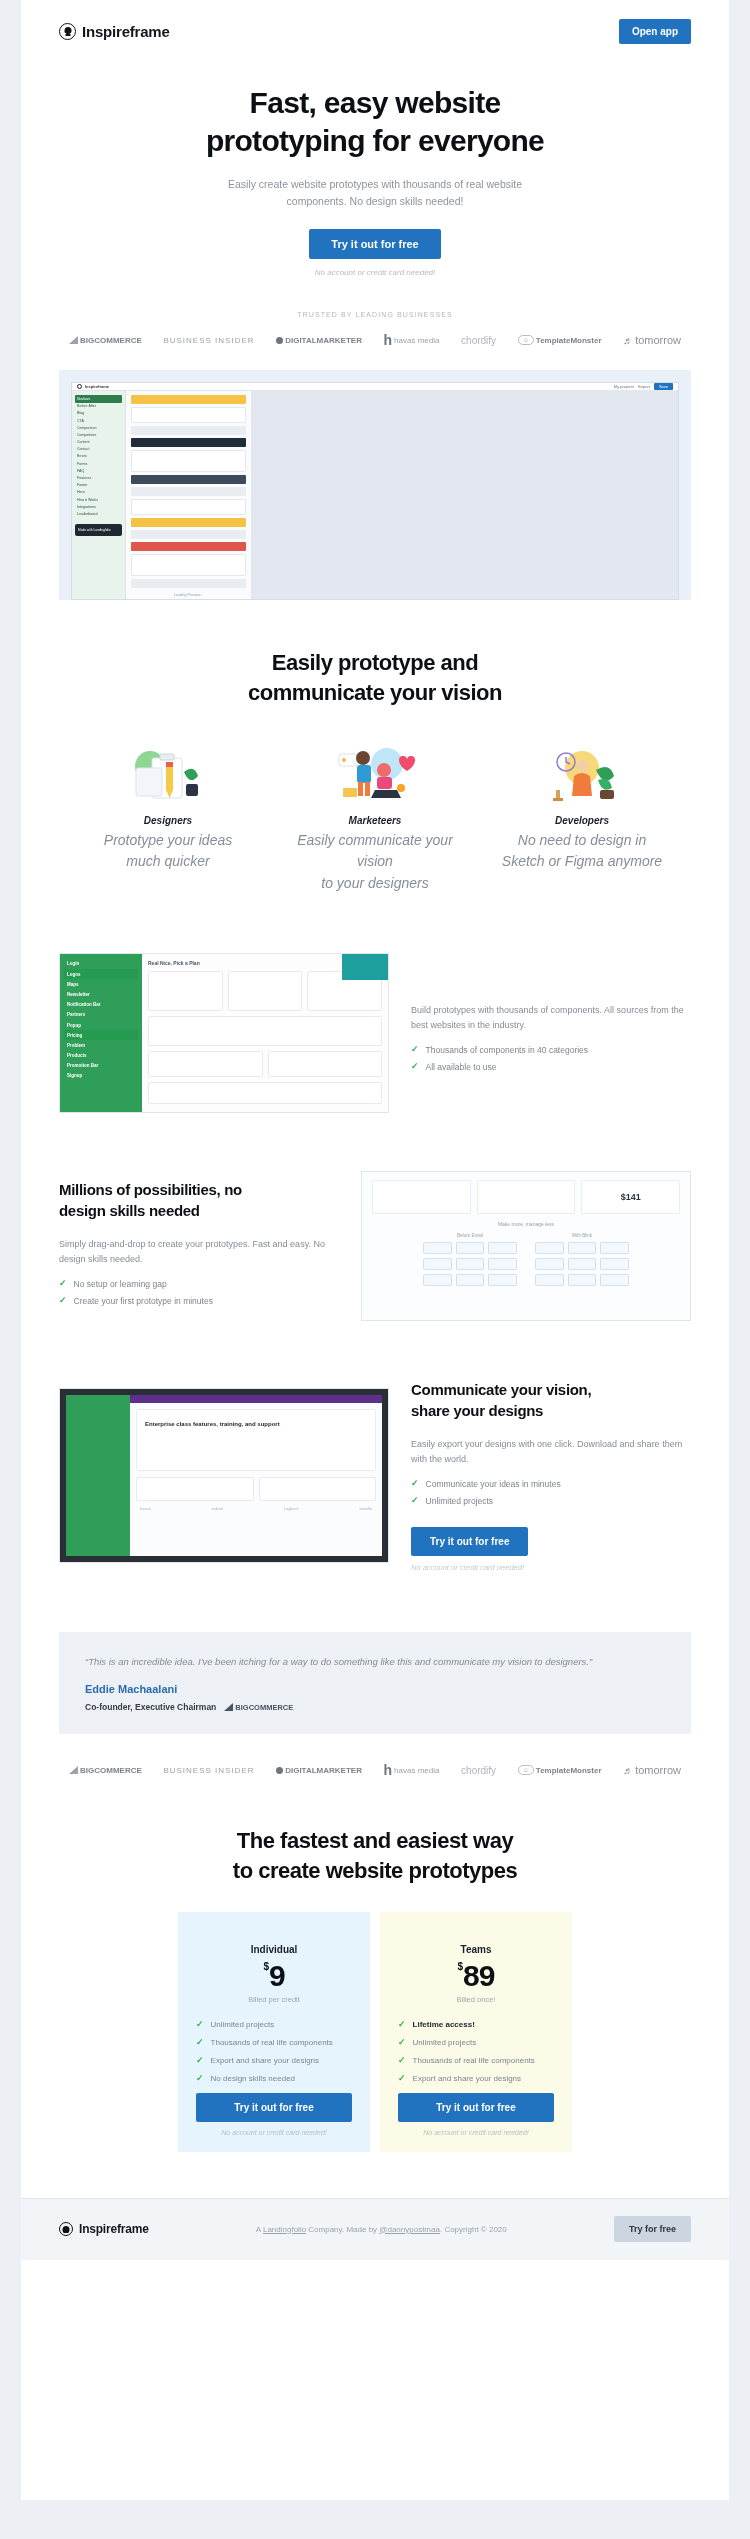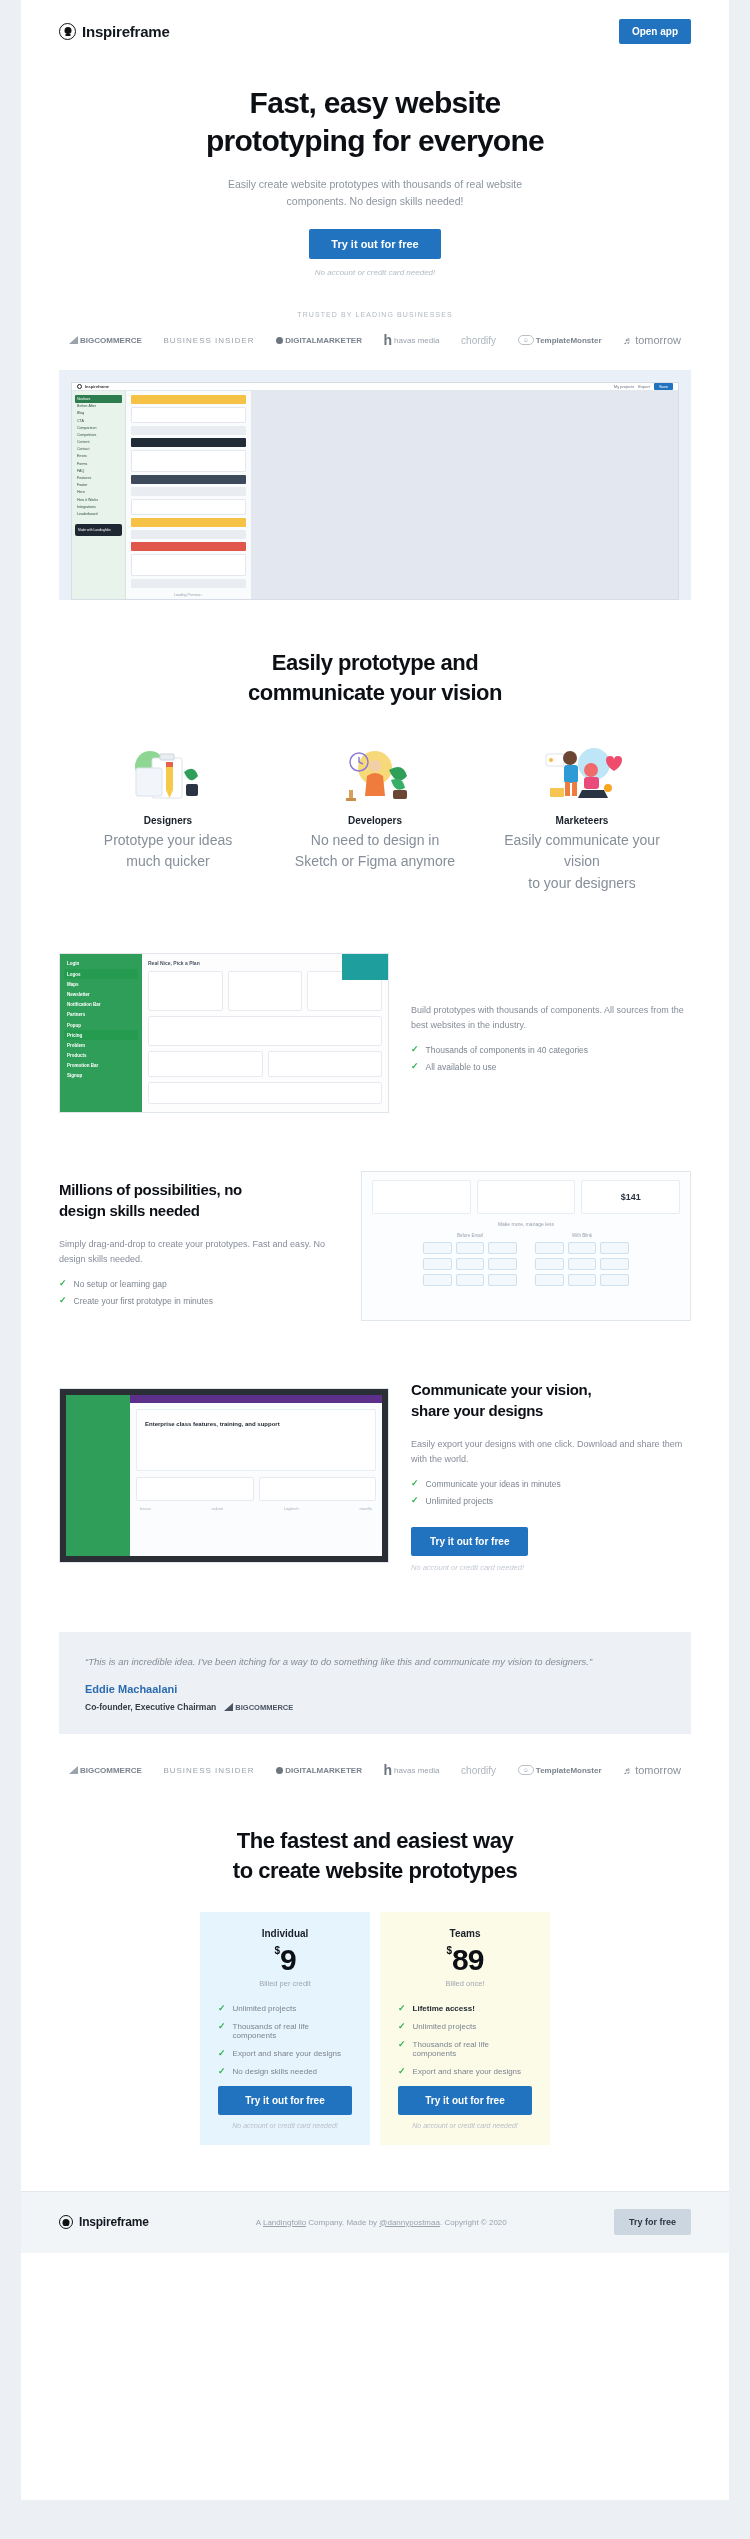--- a/index.html
+++ b/index.html
@@ -119,21 +119,21 @@
   .app-loading { text-align: center; font-size: 3.6px; color: #9aa2ad; padding: 2px 0 4px; }
 
   
   .sec-title {
     text-align: center; font-size: 22px; line-height: 1.35; font-weight: 700;
     color: #0c1015; letter-spacing: -0.5px; max-width: 420px; margin: 0 auto;
   }
   .personas {
     margin-top: 36px; display: flex; justify-content: space-between; padding: 0 62px;
   }
-  .persona { width: 170px; text-align: center; }
+  .persona { width: 170px; text-align: center; font-style: italic; }
   .persona-art { height: 62px; display: flex; align-items: flex-end; justify-content: center; }
   .persona-name { margin-top: 9px; font-size: 10px; font-weight: 700; color: #19202a; }
   .persona-desc { margin-top: 4px; font-size: 14px; line-height: 1.55; color: #868e99; }
 
   
   .feature {
     display: flex; align-items: center; gap: 22px; padding: 0 38px; margin-top: 58px;
   }
   .feature.rev { flex-direction: row-reverse; }
   .f-art { width: 330px; flex: 0 0 330px; }
@@ -184,21 +184,21 @@
   }
   .t-quote { font-size: 9.5px; line-height: 1.75; color: #848c97; font-style: italic; }
   .t-name { margin-top: 13px; font-size: 11px; font-weight: 700; color: #2b6cb0; }
   .t-role { margin-top: 7px; font-size: 8.5px; font-weight: 700; color: #333b45; display: flex; align-items: center; gap: 8px; }
 
   .logo-row2 { margin-top: 30px; display: flex; align-items: center; justify-content: space-between; padding: 0 48px; }
 
   
   .pricing-head { margin-top: 50px; }
   .plans { margin-top: 26px; display: flex; justify-content: center; gap: 10px; }
-  .plan { width: 170px; padding: 16px 18px 16px; }
+  .plan { width: 192px; padding: 32px 18px 16px; }
   .plan.individual { background: #e6f4fd; }
   .plan.teams { background: #fbfbe8; }
   .plan-name { text-align: center; font-size: 10px; font-weight: 700; color: #19202a; }
   .plan-price { text-align: center; margin-top: 4px; color: #0c1015; }
   .plan-price .cur { font-size: 10px; font-weight: 700; vertical-align: 16px; }
   .plan-price .amt { font-size: 30px; font-weight: 700; letter-spacing: -1px; }
   .plan-billed { text-align: center; font-size: 7.5px; color: #a0a8b2; margin-top: 2px; }
   .plan-feats { margin-top: 16px; }
   .plan-feats .check { font-size: 8px; margin-bottom: 9px; }
   .plan-feats .check.bold { color: #1d242e; font-weight: 700; }
@@ -349,60 +349,60 @@
         </div>
         <div class="persona-name">Designers</div>
         <div class="persona-desc">
           <span>Prototype your ideas</span><br>
           <span>much quicker</span>
         </div>
       </div>
       <div class="persona">
         <div class="persona-art">
           <svg width="92" height="60" viewBox="0 0 92 60">
-            <circle cx="46" cy="22" r="17" fill="#f7d97a"></circle>
-            <circle cx="30" cy="16" r="9" fill="none" stroke="#8f7bd6" stroke-width="1.5"></circle>
-            <path d="M30 11 l0 5 l4 2" stroke="#8f7bd6" stroke-width="1.5" fill="none"></path>
-            <circle cx="46" cy="20" r="6" fill="#f2cfa6"></circle>
-            <path d="M38 30 q8 -6 16 0 l2 20 l-20 0 z" fill="#ef7b3c"></path>
-            <path d="M60 24 q14 -8 18 6 q-10 12 -18 -6z" fill="#2f9e58"></path>
-            <path d="M62 34 q12 -4 14 8 q-10 6 -14 -8z" fill="#37b065"></path>
-            <rect x="64" y="44" width="14" height="9" rx="2" fill="#6b4632"></rect>
-            <rect x="20" y="44" width="4" height="8" fill="#d8a05a"></rect>
-            <rect x="17" y="52" width="10" height="3" fill="#c98f4a"></rect>
-          </svg>
-        </div>
-        <div class="persona-name">Developers</div>
-        <div class="persona-desc">
-          <span>No need to design in</span><br>
-          <span>Sketch or Figma anymore</span>
-        </div>
-      </div>
-      <div class="persona">
-        <div class="persona-art">
-          <svg width="92" height="60" viewBox="0 0 92 60">
             <circle cx="58" cy="18" r="16" fill="#bfe6f7"></circle>
             <rect x="10" y="8" width="18" height="12" rx="2" fill="#fff" stroke="#dde3ea"></rect>
             <circle cx="15" cy="14" r="2" fill="#f5b942"></circle>
             <circle cx="34" cy="12" r="7" fill="#6b4632"></circle>
             <rect x="28" y="19" width="14" height="18" rx="3" fill="#2e9bd6"></rect>
             <rect x="29" y="36" width="5" height="14" fill="#ef7b3c"></rect>
             <rect x="36" y="36" width="5" height="14" fill="#ef7b3c"></rect>
             <circle cx="55" cy="24" r="7" fill="#ef6b6b"></circle>
             <rect x="48" y="31" width="15" height="12" rx="3" fill="#e94a7a"></rect>
             <path d="M46 44 l22 0 l4 8 l-30 0 z" fill="#2b3442"></path>
             <path d="M70 14 a4 4 0 1 1 8 0 a4 4 0 1 1 8 0 q0 6 -8 11 q-8 -5 -8 -11z" fill="#ef4b6b"></path>
             <rect x="14" y="42" width="14" height="9" rx="1" fill="#f5c451"></rect>
             <circle cx="72" cy="42" r="4" fill="#f6a623"></circle>
           </svg>
         </div>
         <div class="persona-name">Marketeers</div>
         <div class="persona-desc">
           <span>Easily communicate your vision</span><br>
           <span>to your designers</span>
+        </div>
+      </div>
+      <div class="persona">
+        <div class="persona-art">
+          <svg width="92" height="60" viewBox="0 0 92 60">
+            <circle cx="46" cy="22" r="17" fill="#f7d97a"></circle>
+            <circle cx="30" cy="16" r="9" fill="none" stroke="#8f7bd6" stroke-width="1.5"></circle>
+            <path d="M30 11 l0 5 l4 2" stroke="#8f7bd6" stroke-width="1.5" fill="none"></path>
+            <circle cx="46" cy="20" r="6" fill="#f2cfa6"></circle>
+            <path d="M38 30 q8 -6 16 0 l2 20 l-20 0 z" fill="#ef7b3c"></path>
+            <path d="M60 24 q14 -8 18 6 q-10 12 -18 -6z" fill="#2f9e58"></path>
+            <path d="M62 34 q12 -4 14 8 q-10 6 -14 -8z" fill="#37b065"></path>
+            <rect x="64" y="44" width="14" height="9" rx="2" fill="#6b4632"></rect>
+            <rect x="20" y="44" width="4" height="8" fill="#d8a05a"></rect>
+            <rect x="17" y="52" width="10" height="3" fill="#c98f4a"></rect>
+          </svg>
+        </div>
+        <div class="persona-name">Developers</div>
+        <div class="persona-desc">
+          <span>No need to design in</span><br>
+          <span>Sketch or Figma anymore</span>
         </div>
       </div>
     </div>
   </div>
 
   <div class="feature">
     <div class="f-art">
       <div class="shot shot-a">
         <div class="shot-a-side">
           <div class="r">Login</div>

